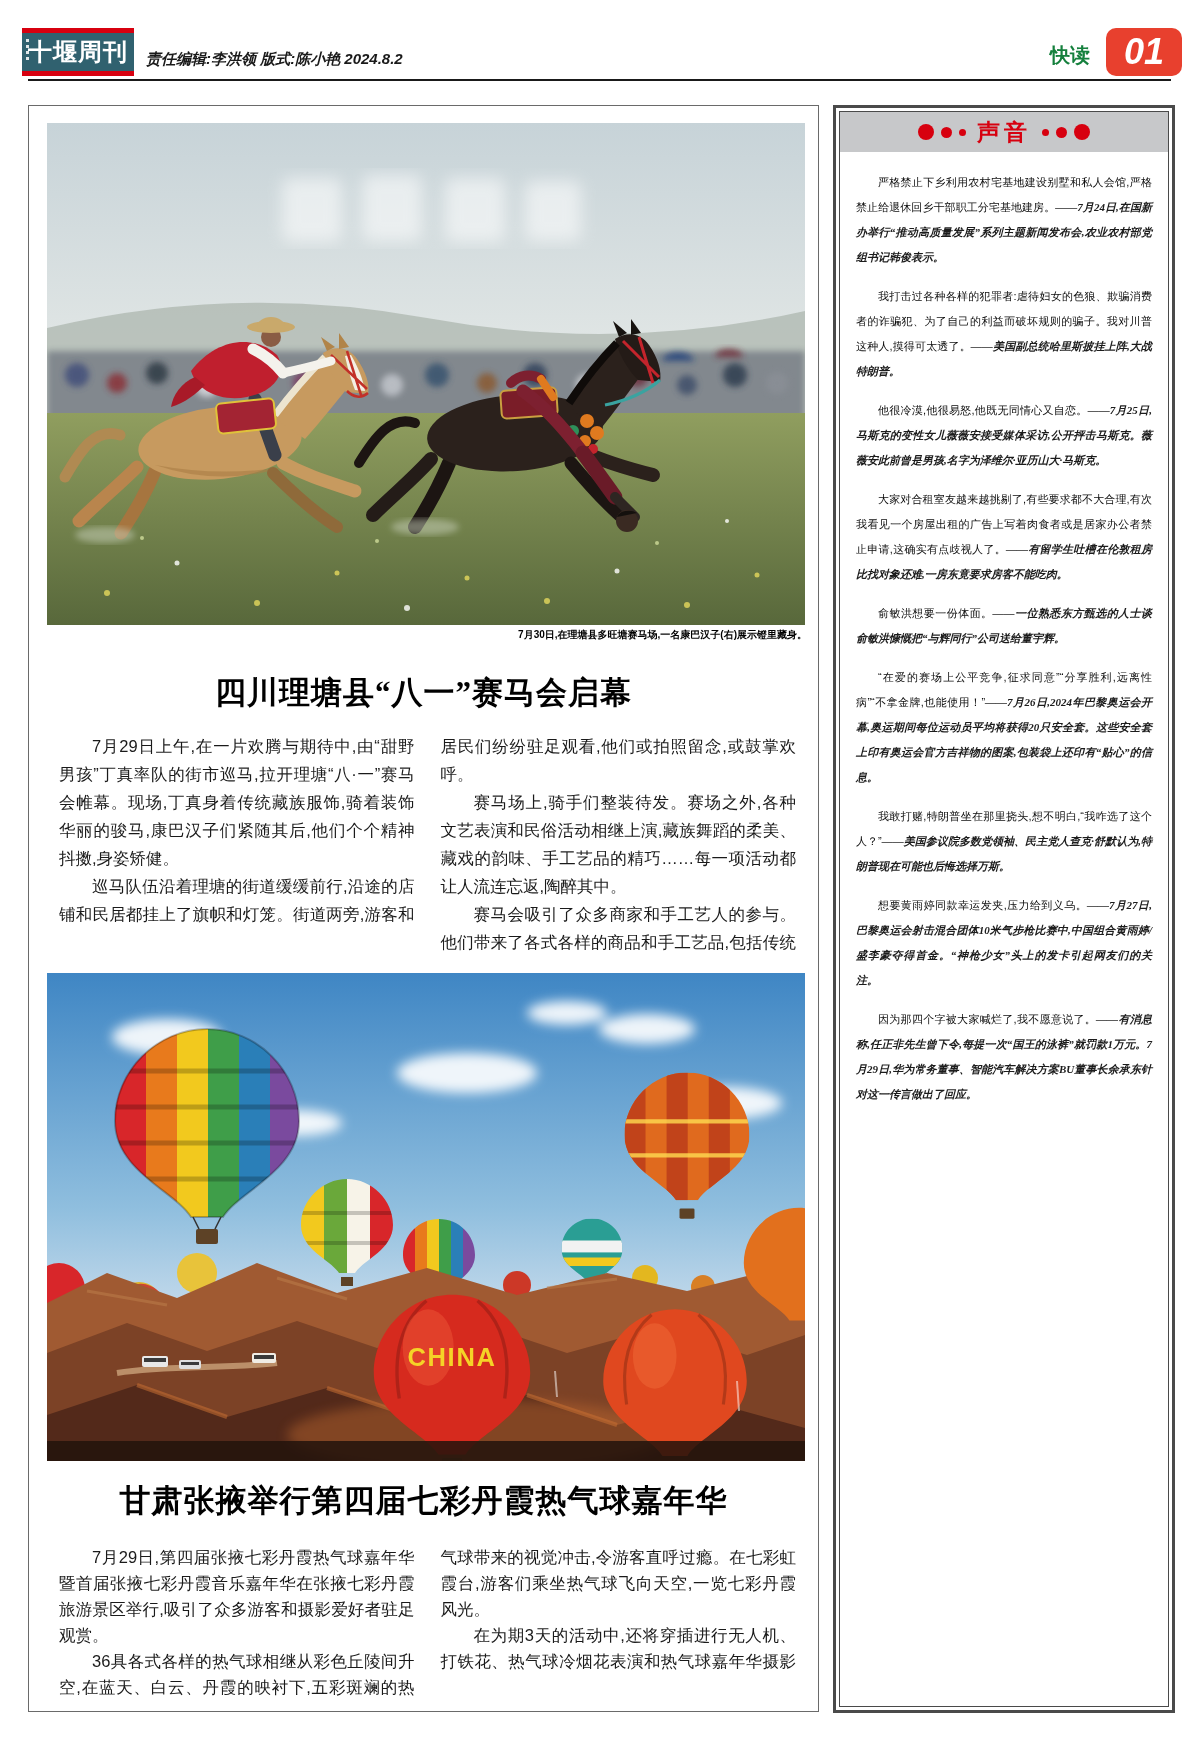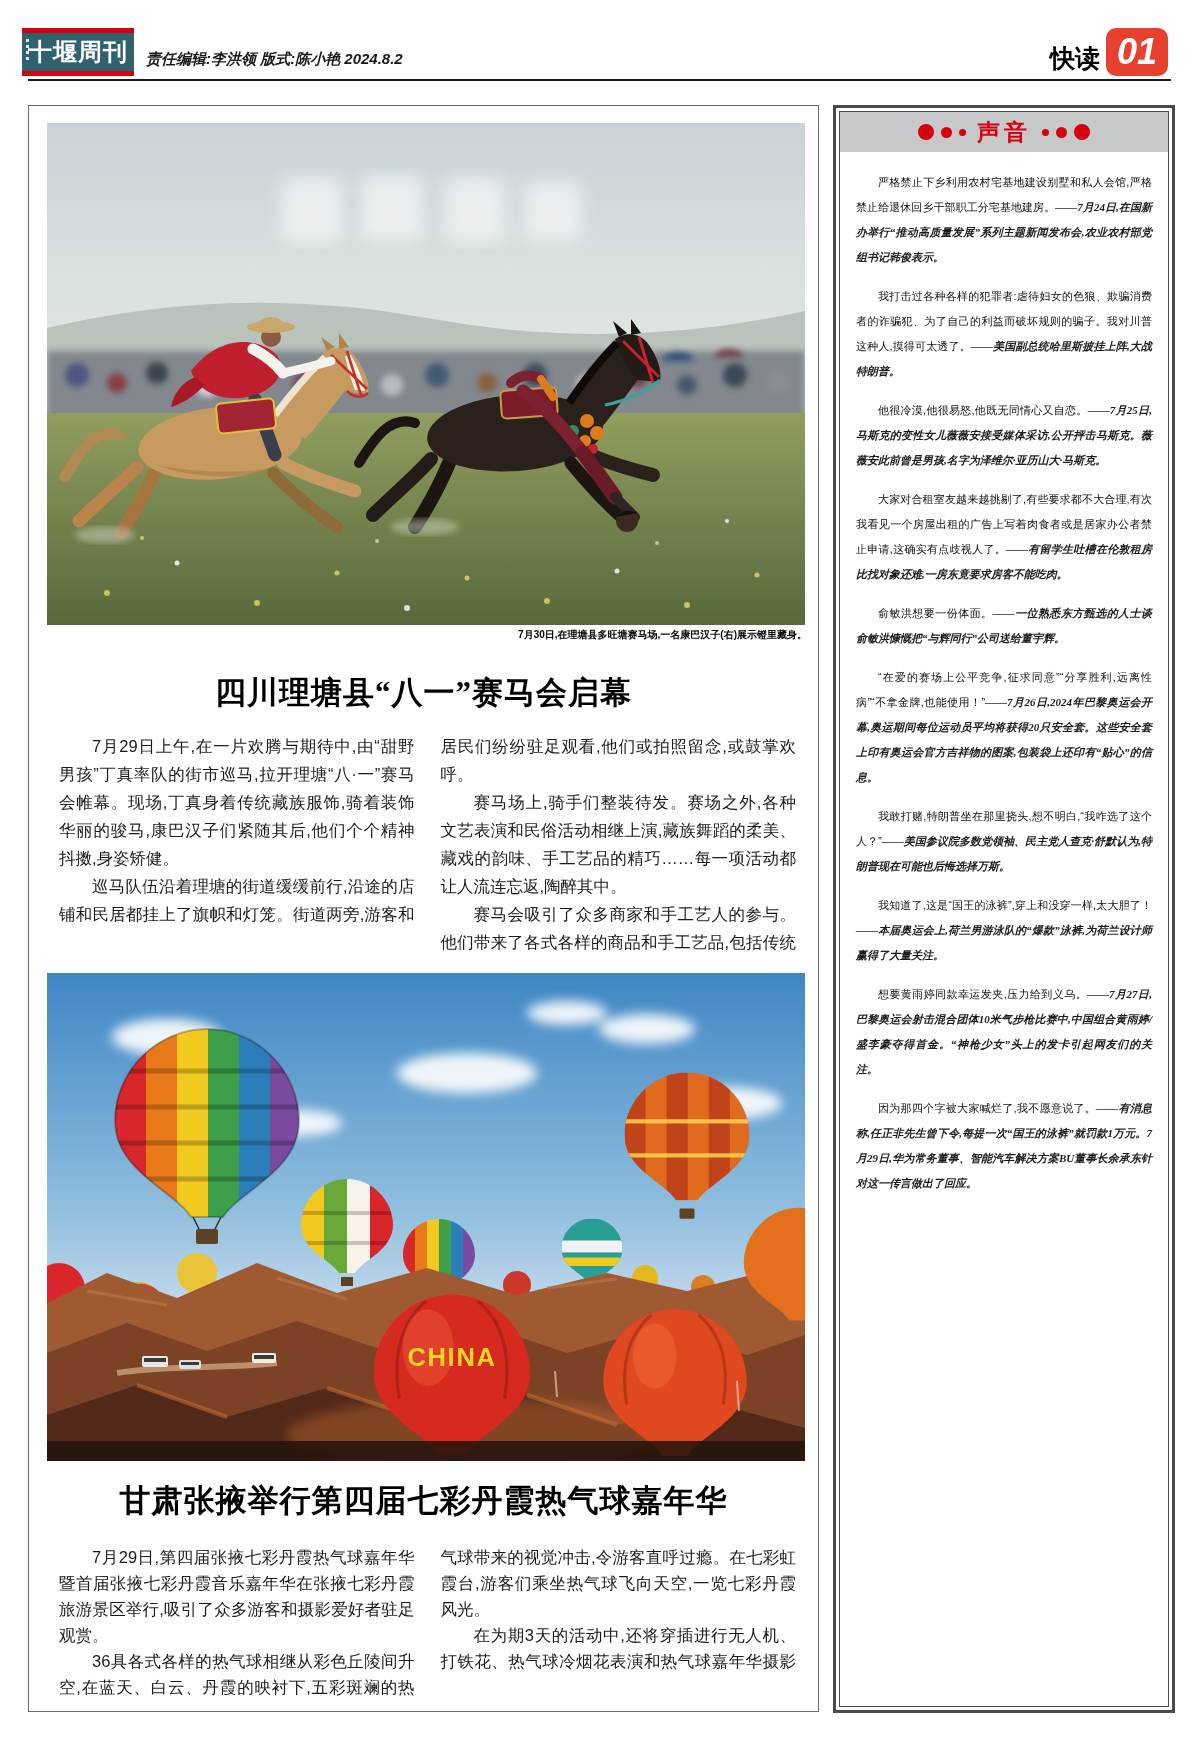--- a/index.html
+++ b/index.html
@@ -8,22 +8,22 @@
   
   #masthead{position:absolute;left:22px;top:28px;width:112px;height:48px;background:#30616f;
             border-top:5px solid #d7000f;border-bottom:5px solid #d7000f;box-sizing:border-box;
             display:flex;align-items:center;justify-content:center;}
   #masthead .vstrip{position:absolute;left:4px;top:6px;display:flex;flex-direction:column;gap:3px;}
   #masthead .vstrip i{width:3px;height:3px;background:#fff;opacity:.85;display:block;}
   #masthead-title{color:#fff;font-family:"Liberation Serif",serif;font-weight:700;font-size:24px;
                   letter-spacing:1px;white-space:nowrap;}
   #edition-info{position:absolute;left:146px;top:50px;font-style:italic;font-weight:700;
                 font-size:15px;color:#1a1a1a;}
-  #section-label{position:absolute;left:1050px;top:42px;font-size:25px;font-weight:700;color:#000000;}
-  #page-badge{position:absolute;left:1106px;top:28px;width:62px;height:48px;background:#e8402e;
+  #section-label{position:absolute;left:1050px;top:42px;font-size:20px;font-weight:700;color:#15803d;}
+  #page-badge{position:absolute;left:1106px;top:28px;width:76px;height:48px;background:#e8402e;
               border-radius:10px;color:#fff;font-weight:700;font-size:36px;display:flex;
               align-items:center;justify-content:center;font-style:italic;}
   #header-rule{position:absolute;left:28px;top:79px;width:1143px;height:2px;background:#1a1a1a;}
   
   #left-box{position:absolute;left:28px;top:105px;width:791px;height:1607px;
             border:1px solid #6a6a6a;box-sizing:border-box;background:#fff;}
   .photo{position:absolute;left:18px;width:758px;overflow:hidden;}
   #photo1{top:17px;height:502px;}
   #photo2{top:867px;height:488px;}
   .photo svg{display:block;width:100%;height:100%;}
@@ -397,19 +397,18 @@
         <span class="dot d1"></span>
       </div>
       <div id="quotes">
           <p class="quote"><span class="q">严格禁止下乡利用农村宅基地建设别墅和私人会馆,严格禁止给退休回乡干部职工分宅基地建房。</span><span class="attr">——7月24日,在国新办举行“推动高质量发展”系列主题新闻发布会,农业农村部党组书记韩俊表示。</span></p>
           <p class="quote"><span class="q">我打击过各种各样的犯罪者:虐待妇女的色狼、欺骗消费者的诈骗犯、为了自己的利益而破坏规则的骗子。我对川普这种人,摸得可太透了。</span><span class="attr">——美国副总统哈里斯披挂上阵,大战特朗普。</span></p>
           <p class="quote"><span class="q">他很冷漠,他很易怒,他既无同情心又自恋。</span><span class="attr">——7月25日,马斯克的变性女儿薇薇安接受媒体采访,公开抨击马斯克。薇薇安此前曾是男孩,名字为泽维尔·亚历山大·马斯克。</span></p>
           <p class="quote"><span class="q">大家对合租室友越来越挑剔了,有些要求都不大合理,有次我看见一个房屋出租的广告上写着肉食者或是居家办公者禁止申请,这确实有点歧视人了。</span><span class="attr">——有留学生吐槽在伦敦租房比找对象还难,一房东竟要求房客不能吃肉。</span></p>
           <p class="quote"><span class="q">俞敏洪想要一份体面。</span><span class="attr">——一位熟悉东方甄选的人士谈俞敏洪慷慨把“与辉同行”公司送给董宇辉。</span></p>
           <p class="quote"><span class="q">“在爱的赛场上公平竞争,征求同意”“分享胜利,远离性病”“不拿金牌,也能使用！”</span><span class="attr">——7月26日,2024年巴黎奥运会开幕,奥运期间每位运动员平均将获得20只安全套。这些安全套上印有奥运会官方吉祥物的图案,包装袋上还印有“贴心”的信息。</span></p>
           <p class="quote"><span class="q">我敢打赌,特朗普坐在那里挠头,想不明白,“我咋选了这个人？”</span><span class="attr">——美国参议院多数党领袖、民主党人查克·舒默认为,特朗普现在可能也后悔选择万斯。</span></p>
-          <p class="quote"><span class="q">我知道了,这是“国王的泳裤”,穿上和没穿一样,太大胆了！</span><span class="attr">——本届奥运会上,荷兰男游泳队的“爆款”泳裤,为荷兰设计师赢得了大量关注。</span></p>
           <p class="quote"><span class="q">想要黄雨婷同款幸运发夹,压力给到义乌。</span><span class="attr">——7月27日,巴黎奥运会射击混合团体10米气步枪比赛中,中国组合黄雨婷/盛李豪夺得首金。“神枪少女”头上的发卡引起网友们的关注。</span></p>
           <p class="quote"><span class="q">因为那四个字被大家喊烂了,我不愿意说了。</span><span class="attr">——有消息称,任正非先生曾下令,每提一次“国王的泳裤”就罚款1万元。7月29日,华为常务董事、智能汽车解决方案BU董事长余承东针对这一传言做出了回应。</span></p>
         </div>
     </div>
   </div>
 </div>
 
 </body></html>

